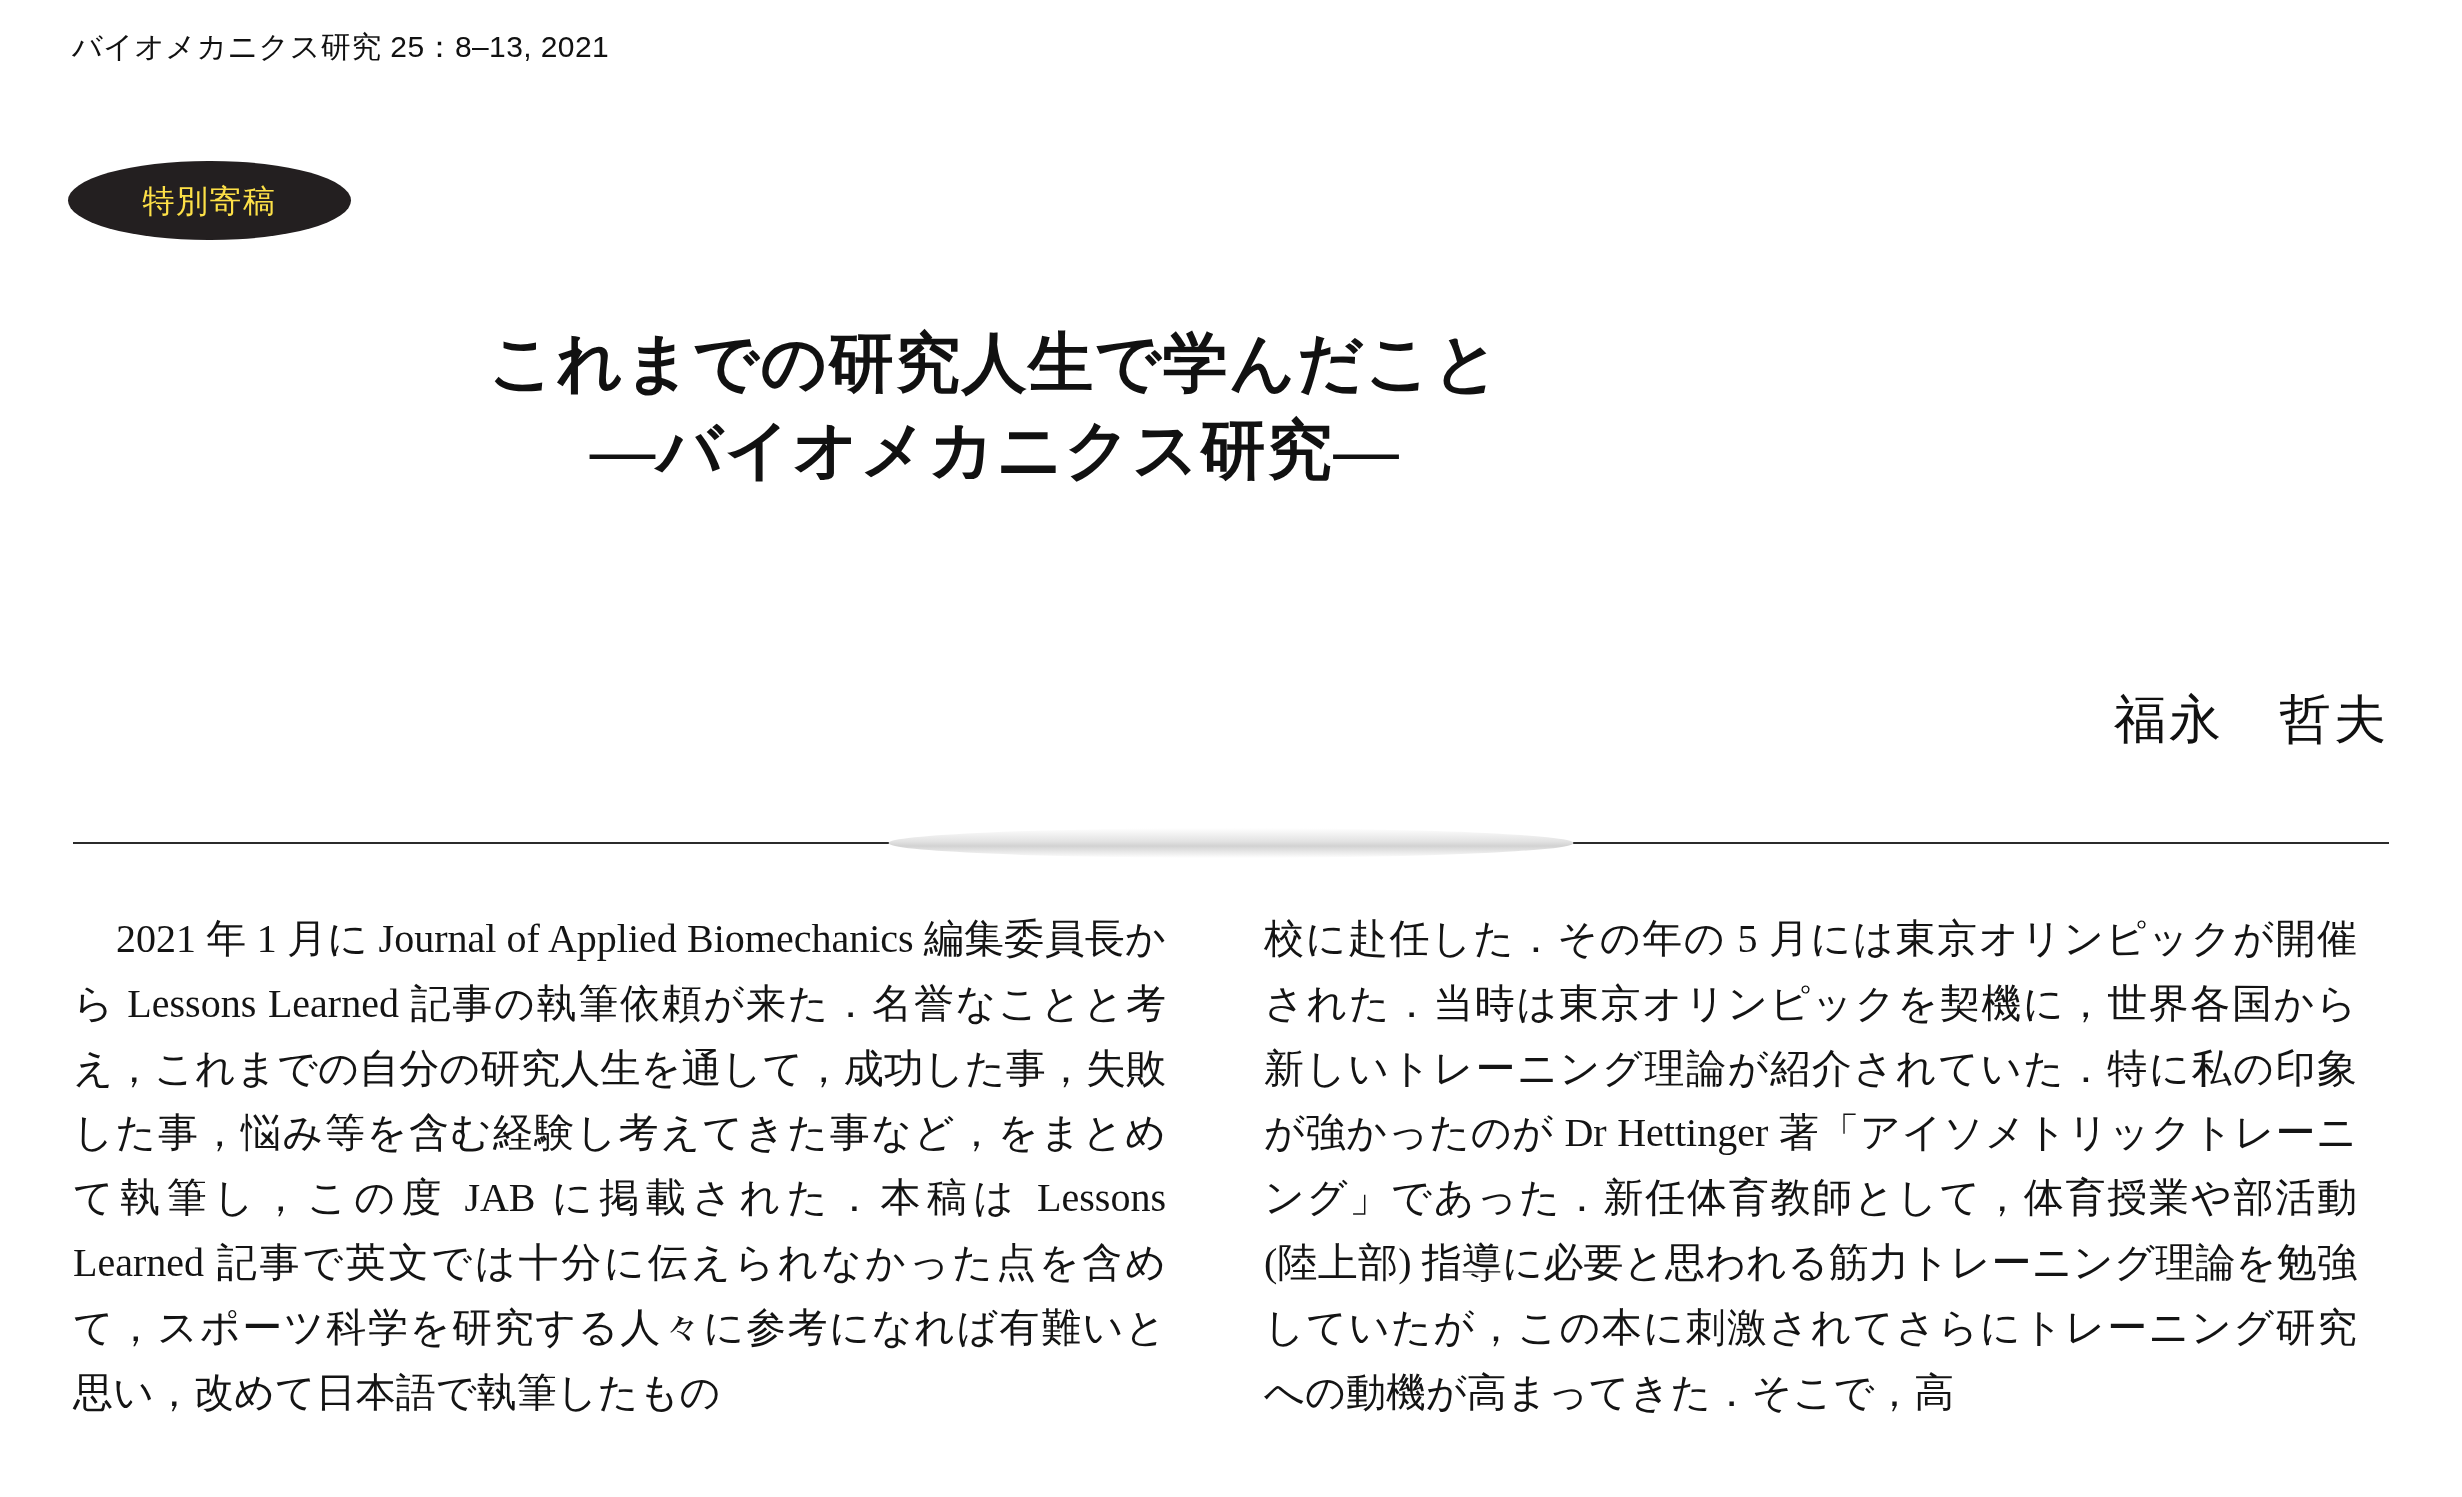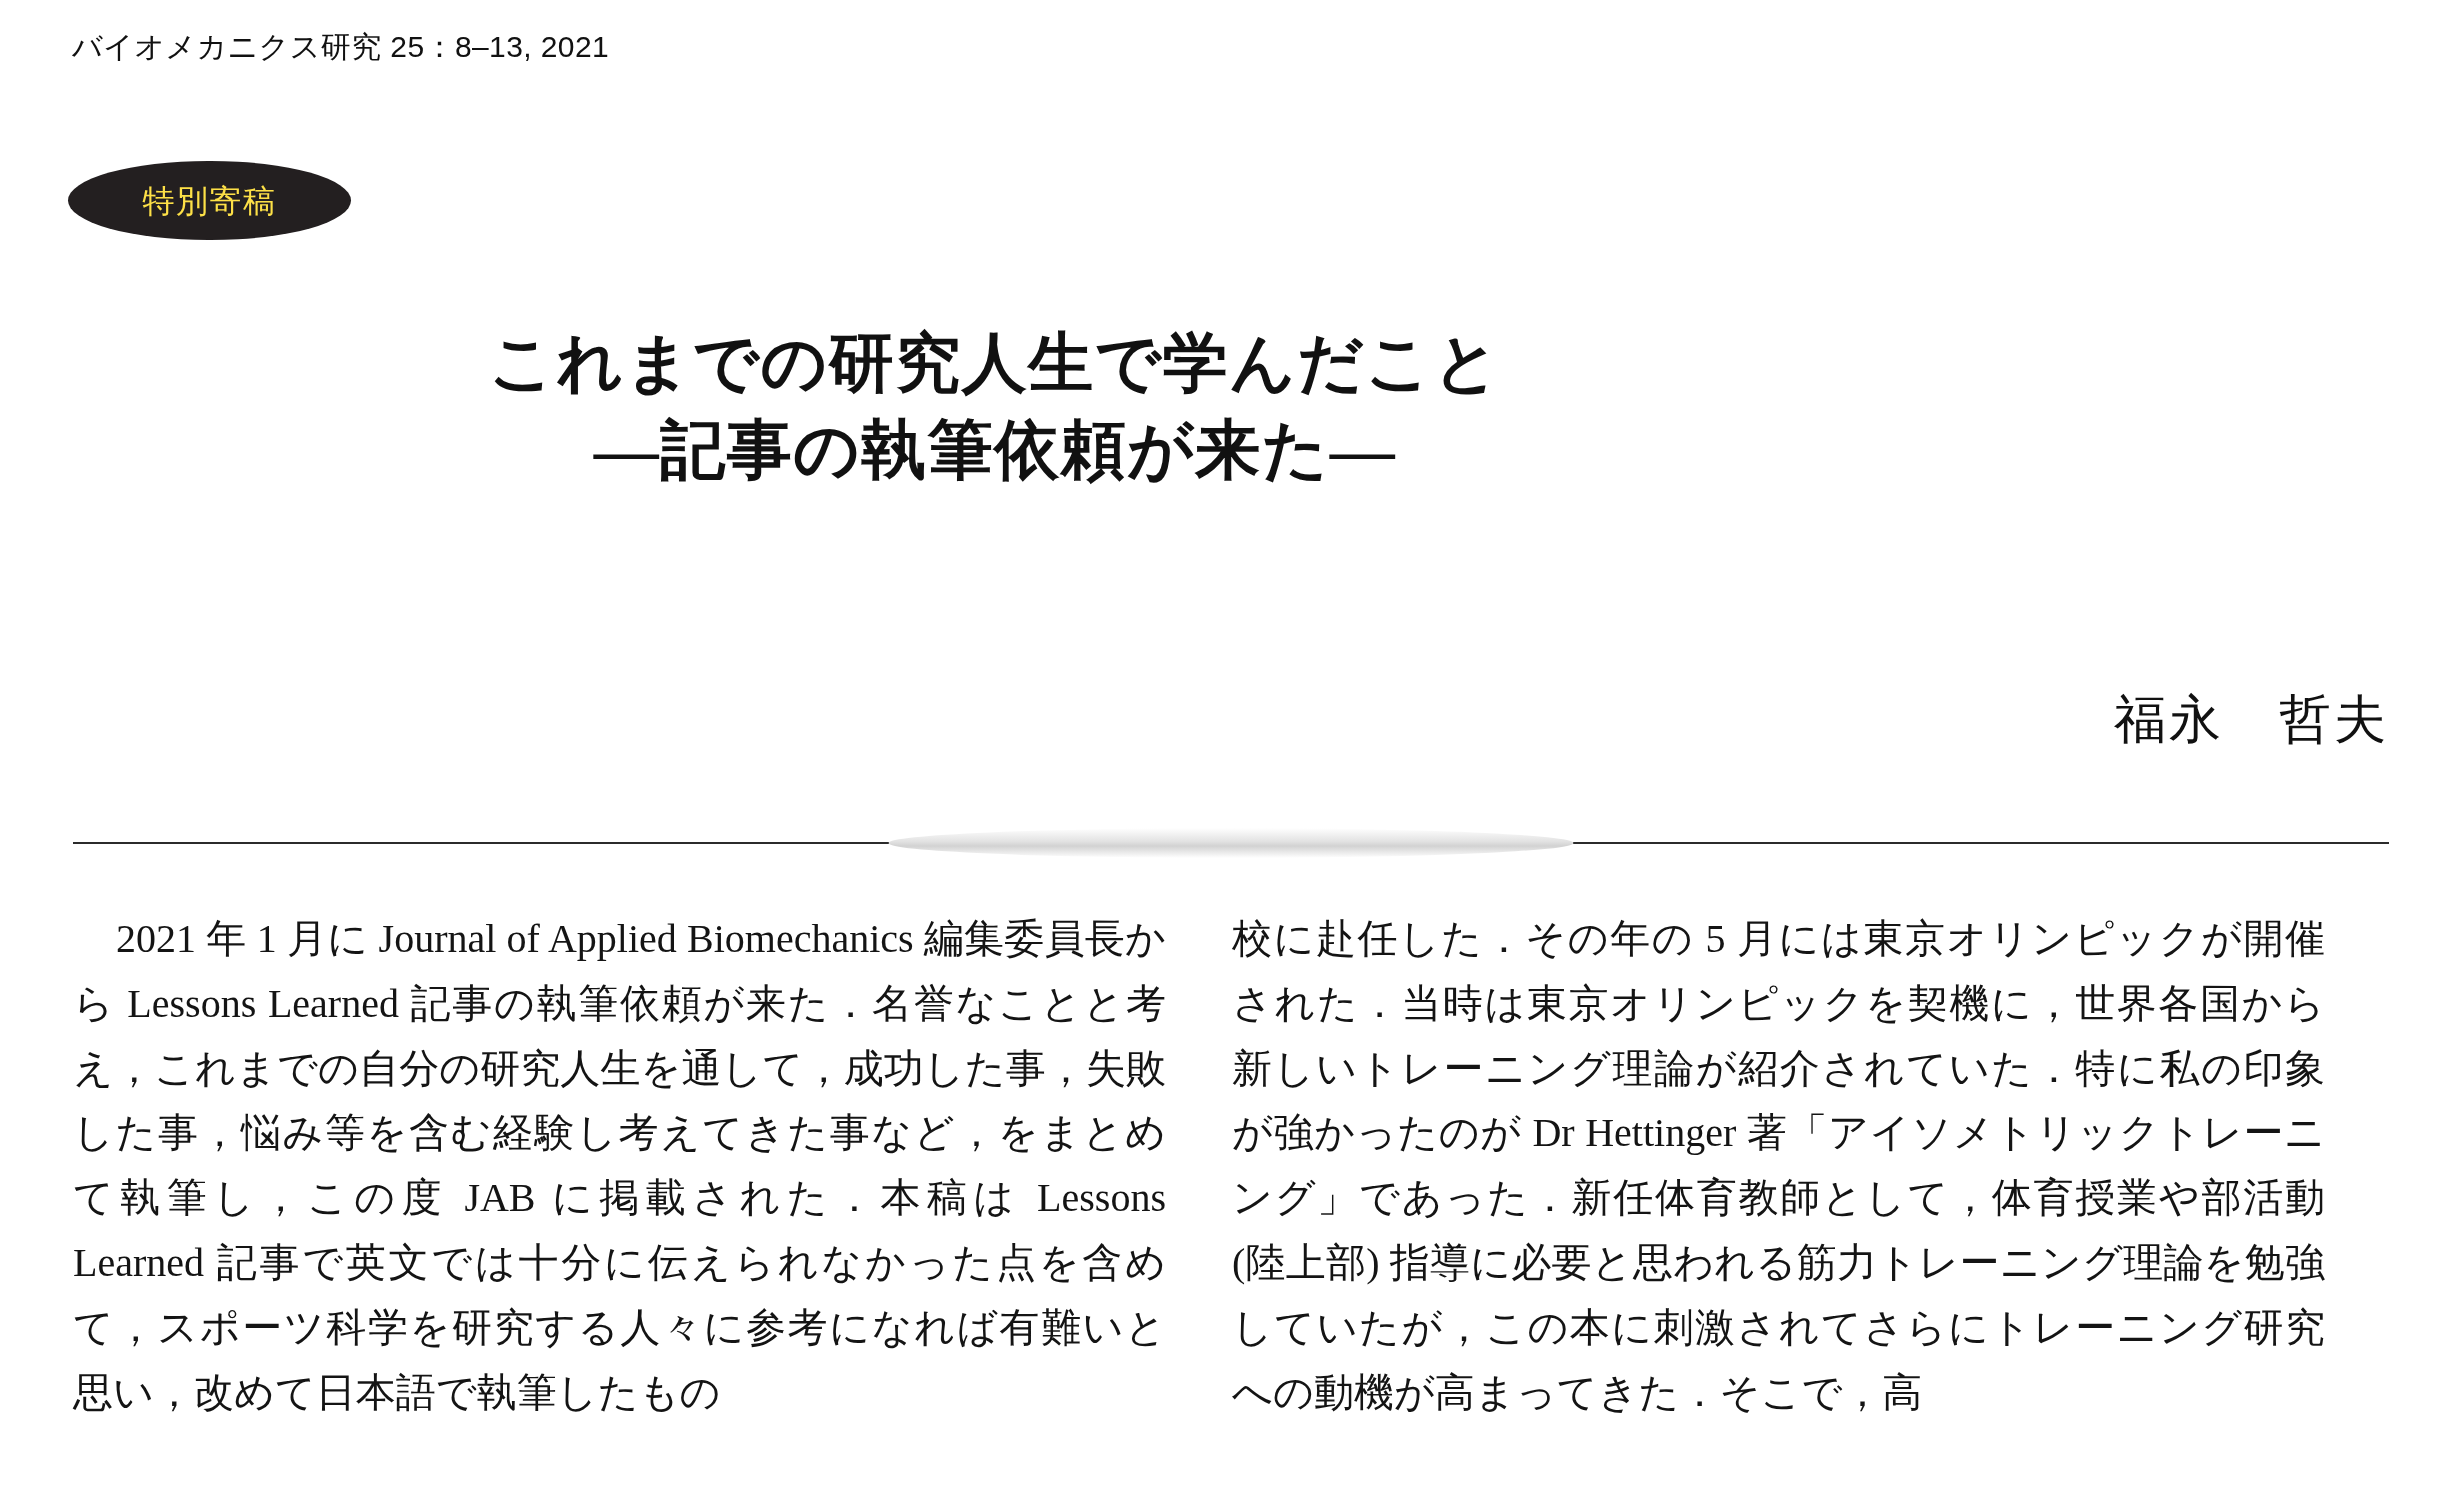--- a/index.html
+++ b/index.html
@@ -112,21 +112,21 @@
     background: linear-gradient(180deg, #ffffff 0%, #e2e2e2 45%, #d2d2d2 60%, #ffffff 100%);
   }
 
   
   .columns {
     position: absolute;
     left: 73px;
     top: 907px;
     width: 2316px;
     display: flex;
-    gap: 66px;
+    gap: 98px;
   }
   .col {
     width: 1093px;
   }
   .col p {
     margin: 0;
     font-family: "Liberation Serif", serif;
     font-size: 40px;
     line-height: 1.62;
     text-align: justify;
@@ -144,21 +144,21 @@
 <div class="page">
 
   <div class="journal-line">バイオメカニクス研究  25：8–13, 2021</div>
 
   <div class="category-pill">
     <span class="label">特別寄稿</span>
   </div>
 
   <div class="title-block">
     <div class="title-line">これまでの研究人生で学んだこと</div>
-    <div class="title-line">―記事の執筆依頼が来た―</div>
+    <div class="title-line">―バイオメカニクス研究―</div>
   </div>
 
   <div class="author">福永　哲夫</div>
 
   <div class="divider">
     <div class="rule"></div>
     <div class="lens"></div>
   </div>
 
   <div class="columns">

